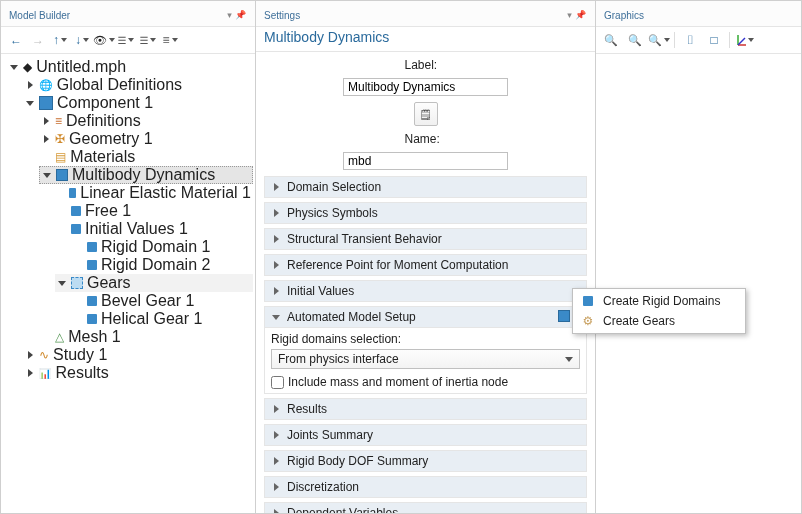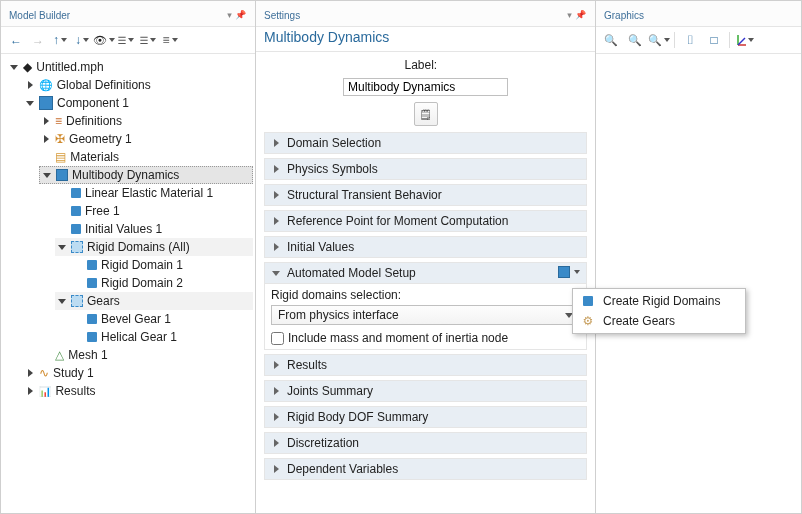--- a/index.html
+++ b/index.html
@@ -132,21 +132,21 @@
   }
   .twist.expanded::before {
     content:""; width:0;height:0;
     border-left:4px solid transparent;border-right:4px solid transparent;border-top:5px solid #444;
   }
   .twist.collapsed::before {
     content:""; width:0;height:0;
     border-top:4px solid transparent;border-bottom:4px solid transparent;border-left:5px solid #444;
   }
   .twist.none { width: 10px; }
-  .tree-label { font-size: 12px; }
+  .tree-label { font-size: 16px; }
 
   
   .settings-sub {
     padding: 2px 8px 6px 8px;
     color: var(--accent);
     font-size: 14px;
     border-bottom: 1px solid var(--border-light);
   }
   .settings-body {
     flex:1;
@@ -365,25 +365,20 @@
                     </div>
                       </li>
                     <li>
                         <div class="tree-row">
                       <span class="twist none"></span>
                       <span class="ico-leaf"></span>
                       <span class="tree-label">Initial Values 1</span>
                     </div>
                       </li>
                     <li>
-                      <div class="tree-row sel-light">
-                        <span class="twist expanded"></span>
-                        <span class="ico-group"></span>
-                        <span class="tree-label">Rigid Domains (All)</span>
-                      </div>
                       <ul>
                         <li>
                             <div class="tree-row">
                           <span class="twist none"></span>
                           <span class="ico-leaf"></span>
                           <span class="tree-label">Rigid Domain 1</span>
                         </div>
                           </li>
                         <li>
                             <div class="tree-row">
@@ -460,20 +455,24 @@
 
     <div class="settings-body">
 
       <div class="field-row">
         <span class="field-label">Label:</span>
         <input class="field-input" value="Multibody Dynamics" style="">
         <span class="field-btn">
             <span class="ico ico-label"></span>
           </span>
       </div>
+      <div class="field-row">
+        <span class="field-label">Name:</span>
+        <input class="field-input" style="max-width: 180px;" value="mbd">
+      </div>
 
       <div class="section">
         <div class="section-header">
             <span class="twist collapsed-sec"></span>
             <span>Domain Selection</span>
           </div>
       </div>
       <div class="section">
         <div class="section-header">
             <span class="twist collapsed-sec"></span>

